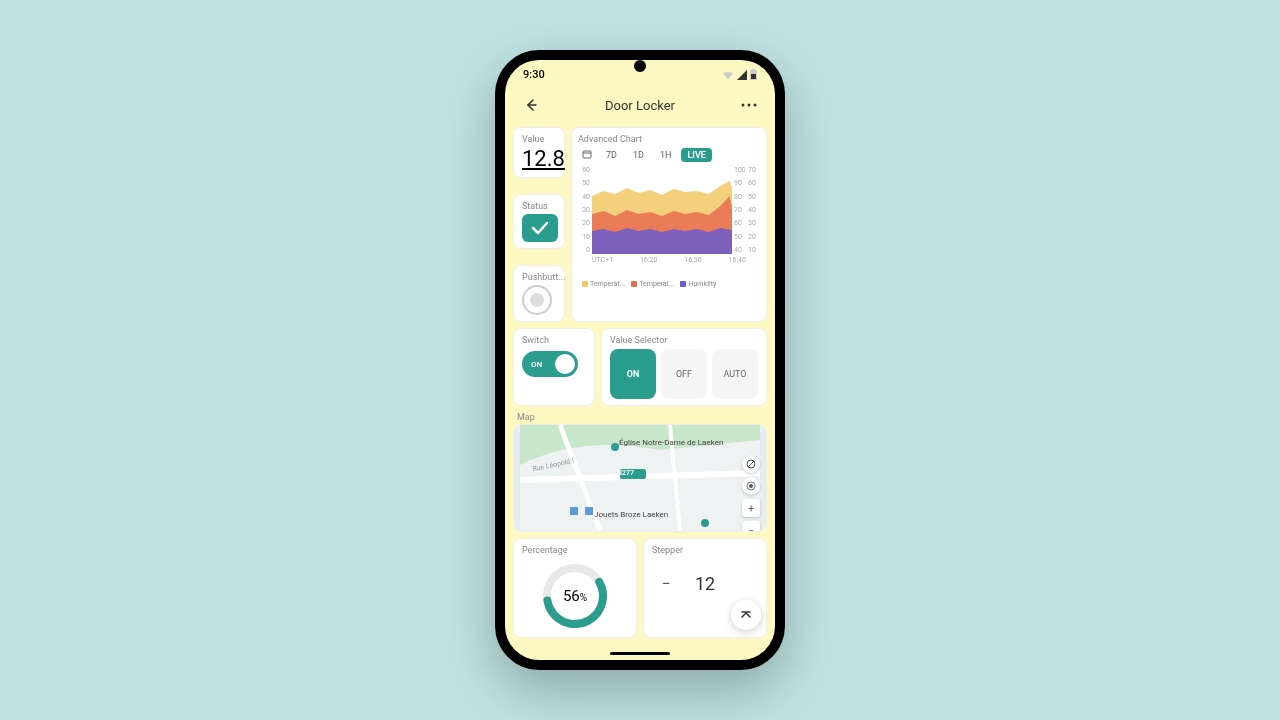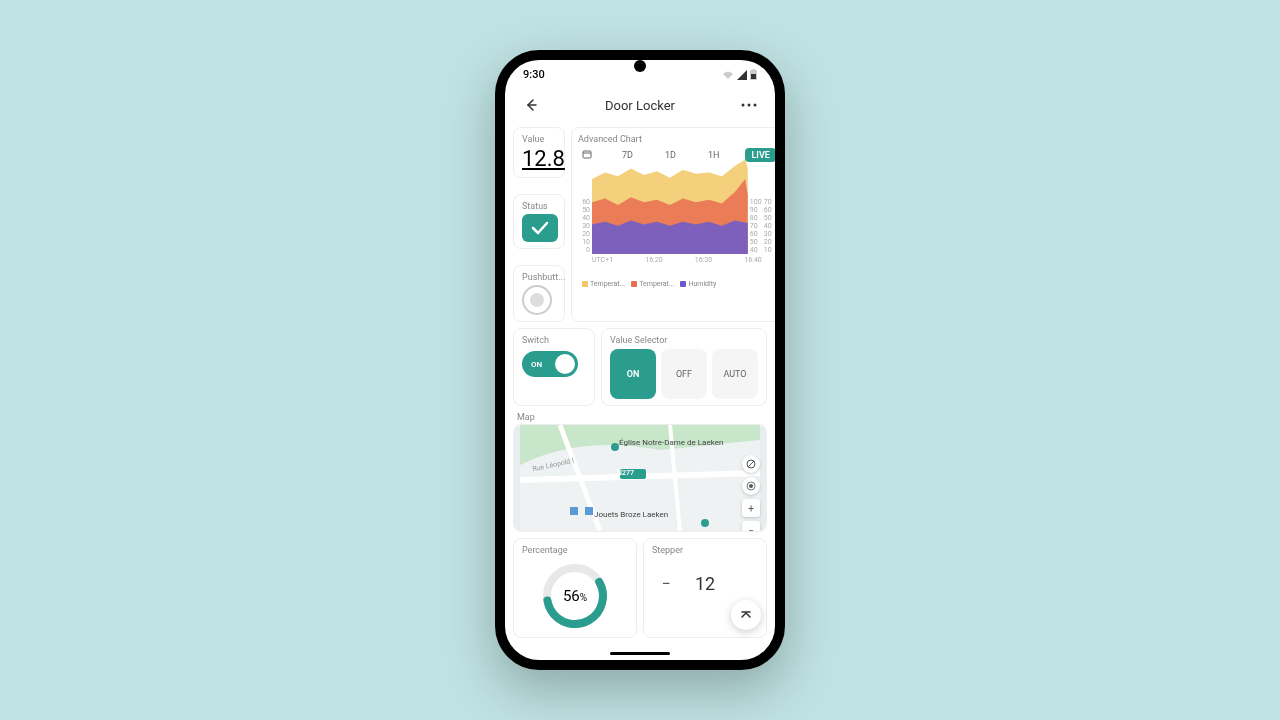--- a/index.html
+++ b/index.html
@@ -17,21 +17,21 @@
   height: 620px;
   background: #000;
   border-radius: 44px;
   padding: 10px;
   box-shadow: 0 20px 50px rgba(0,0,0,0.25);
   position: relative;
 }
 .screen {
   width: 100%;
   height: 100%;
-  background: #ffffff;
+  background: #fef9c3;
   border-radius: 34px;
   overflow: hidden;
   display: flex;
   flex-direction: column;
   position: relative;
 }
 .notch {
   position: absolute;
   top: 10px;
   left: 50%;
@@ -90,27 +90,27 @@
 .push-circle::after {
   content: '';
   position: absolute;
   top: 50%; left: 50%;
   transform: translate(-50%,-50%);
   width: 14px; height: 14px;
   background: #ddd;
   border-radius: 50%;
 }
 .chart-card { padding: 6px; }
-.chart-header { display: flex; align-items: center; gap: 20px; margin-bottom: 4px; margin-top: 4px; }
+.chart-header { display: flex; align-items: center; gap: 4px; margin-bottom: 4px; margin-top: 4px; }
 .chart-range-btn {
   font-size: 9px; padding: 2px 6px; border-radius: 4px; color: #666; cursor: pointer;
 }
 .chart-range-btn.active { background: #2a9d8f; color: #fff; font-weight: 600; }
 .cal-icon { font-size: 10px; color: #666; padding: 0 4px; }
-.chart-area { position: relative; height: 88px; display: flex; align-items: flex-end; }
+.chart-area { position: relative; height: 88px; display: flex; }
 .y-axis { width: 14px; display: flex; flex-direction: column; justify-content: space-between; font-size: 7px; color: #aaa; text-align: right; padding-right: 2px; }
 .y-axis-r { text-align: left; padding-left: 2px; padding-right: 0; }
 .chart-svg { flex: 1; }
 .x-axis { display: flex; justify-content: space-between; font-size: 7px; color: #aaa; padding: 2px 14px 0; }
 .legend { display: flex; gap: 6px; font-size: 7px; color: #888; margin-top: 16px; padding-left: 4px; }
 .legend-item { display: flex; align-items: center; gap: 2px; }
 .legend-dot { width: 6px; height: 6px; border-radius: 1px; }
 .switch-row { display: flex; gap: 6px; margin-bottom: 6px; }
 .switch-card { flex: 0 0 82px; }
 .switch-toggle {

